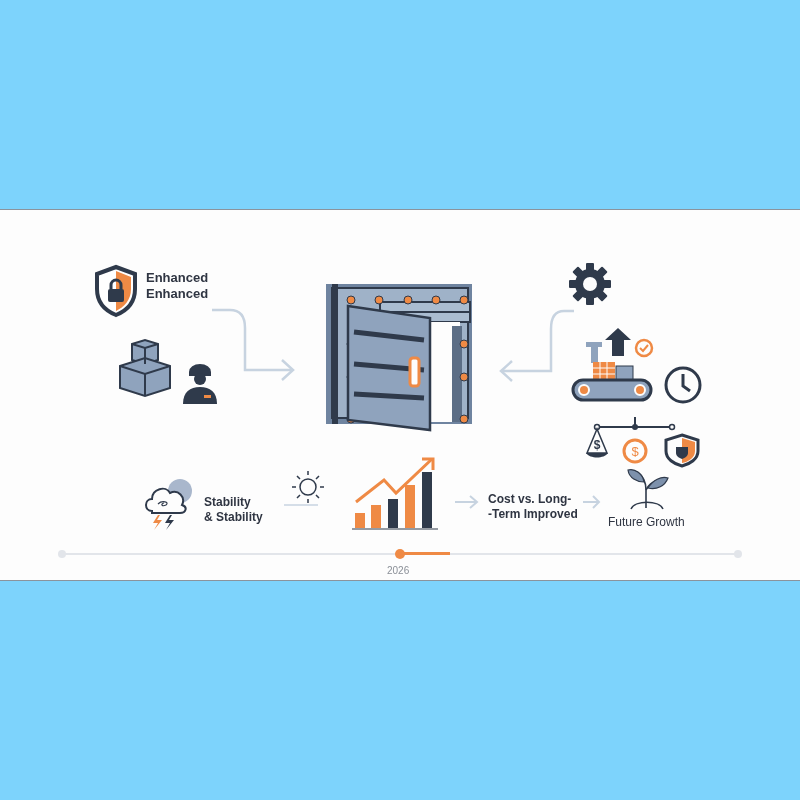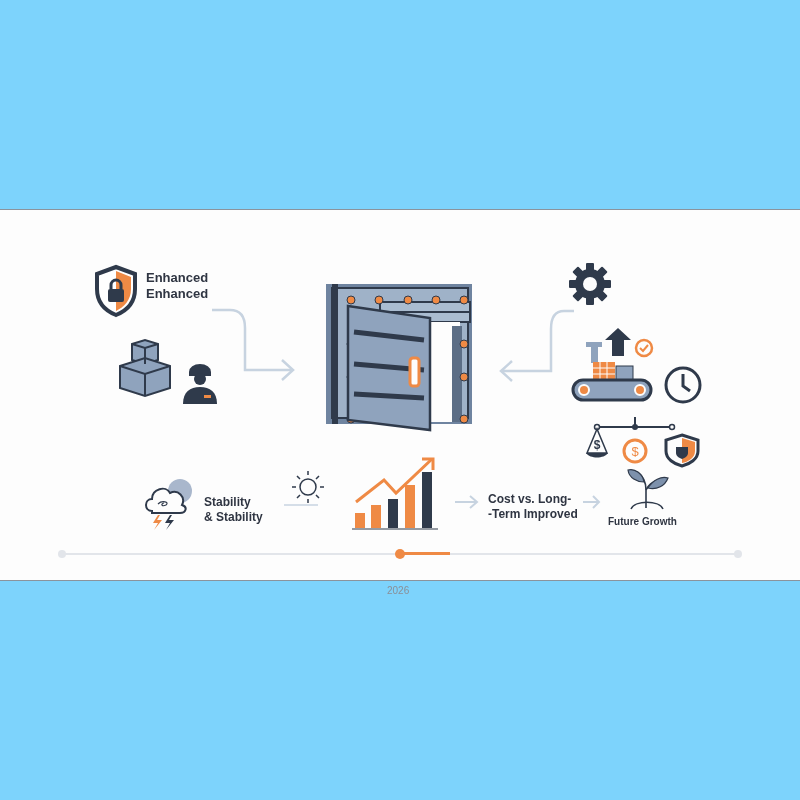--- a/index.html
+++ b/index.html
@@ -2,21 +2,21 @@
 <html><head>
 <meta charset="utf-8">
 <style>
   * { margin:0; padding:0; box-sizing:border-box; }
   html, body { width:800px; height:800px; overflow:hidden; background:#354154; font-family:"Liberation Sans", sans-serif; }
   .frame { position:relative; width:800px; height:800px; background:#7dd3fc; }
   .panel { position:absolute; left:0; top:209px; width:800px; height:372px; background:#fdfdfd; border-top:1px solid #8b939c; border-bottom:1px solid #8b939c; }
   .abs { position:absolute; }
   .label { position:absolute; color:#2f3542; font-weight:bold; font-size:13px; line-height:16px; }
   svg { position:absolute; overflow:visible; }
-  .year { position:absolute; color:#8a8f97; font-size:10px;margin-top:20px; }
+  .year { position:absolute; color:#8a8f97; font-size:10px; }
 </style>
 </head>
 <body>
 
 <div class="frame">
   <div class="panel">
 
     <svg style="left:94px;top:55px" width="44" height="52" viewBox="0 0 44 52">
       <path d="M22 2 L41 9 V24 C41 38 32 46 22 50 C12 46 3 38 3 24 V9 Z" fill="#fff" stroke="#2f3a4b" stroke-width="4"></path>
       <path d="M22 6 L37 12 V24 C37 35 30 42 22 46 Z" fill="#ef8a45"></path>
@@ -173,21 +173,21 @@
       <path d="M0 7 H16 M10 1 L16 7 L10 13" fill="none" stroke="#c7d3e0" stroke-width="2"></path>
     </svg>
 
     <svg style="left:625px;top:258px" width="46" height="42" viewBox="0 0 46 42">
       <path d="M21 40 V22 C21 14 18 8 12 4" fill="none" stroke="#2f3a4b" stroke-width="1.6"></path>
       <path d="M21 22 C24 15 30 12 40 12" fill="none" stroke="#2f3a4b" stroke-width="1.6"></path>
       <path d="M3 2 C10 0 18 6 19 14 C12 14 4 10 3 2 Z" fill="#7d91ac" stroke="#2f3a4b" stroke-width="1.2"></path>
       <path d="M23 20 C28 12 36 8 43 10 C40 18 32 22 23 20 Z" fill="#7d91ac" stroke="#2f3a4b" stroke-width="1.2"></path>
       <path d="M6 41 C10 32 34 32 38 41" fill="none" stroke="#2f3a4b" stroke-width="1.5"></path>
     </svg>
-    <div class="label" style="left:608px;top:304px;font-size:10px;font-weight:bold;color:#2f3542">Future Growth</div>
+    <div class="label" style="left:608px;top:304px;font-size:12px;font-weight:normal;color:#2f3542">Future Growth</div>
 
     <div class="abs" style="left:62px;top:343px;width:676px;height:2px;background:#e2e5ea"></div>
     <div class="abs" style="left:58px;top:340px;width:8px;height:8px;border-radius:50%;background:#e2e5ea"></div>
     <div class="abs" style="left:734px;top:340px;width:8px;height:8px;border-radius:50%;background:#e2e5ea"></div>
     <div class="abs" style="left:400px;top:342px;width:50px;height:3px;background:#ef8a45"></div>
     <div class="abs" style="left:395px;top:339px;width:10px;height:10px;border-radius:50%;background:#ef8a45"></div>
     <div class="year" style="left:387px;top:355px">2026</div>
 
   </div>
 </div>

